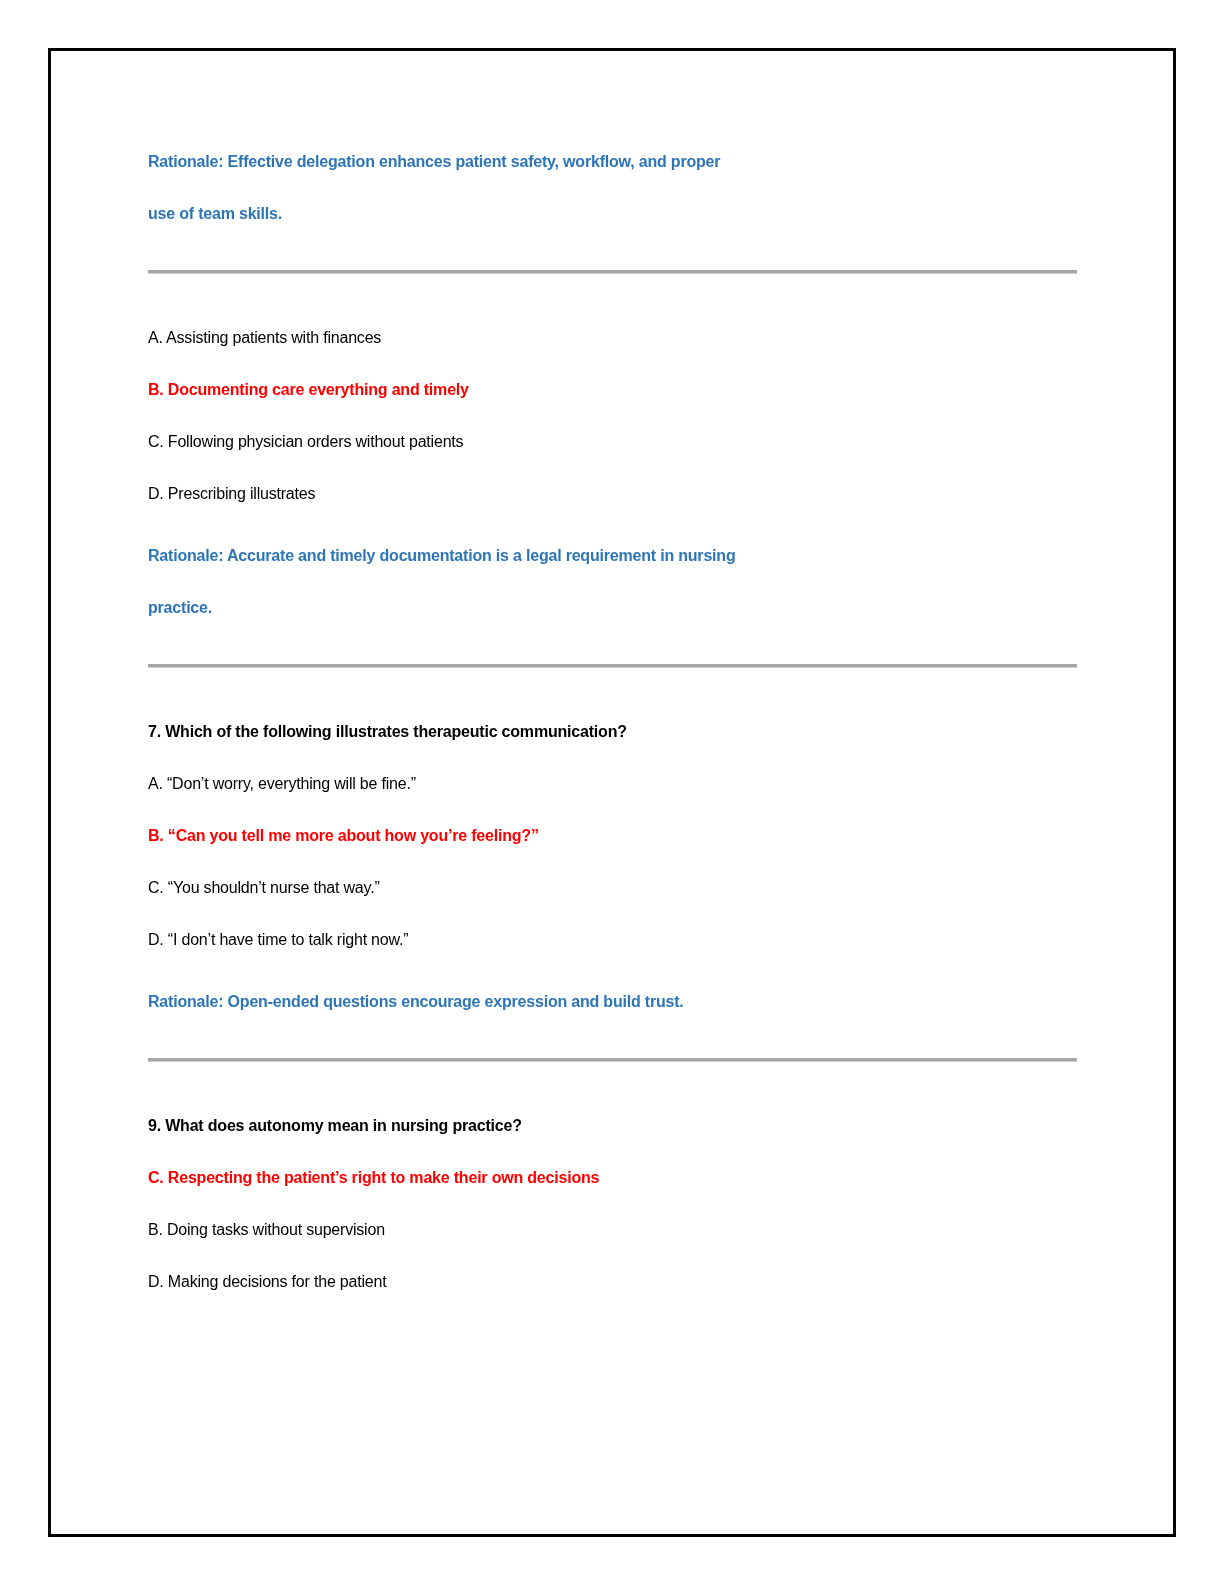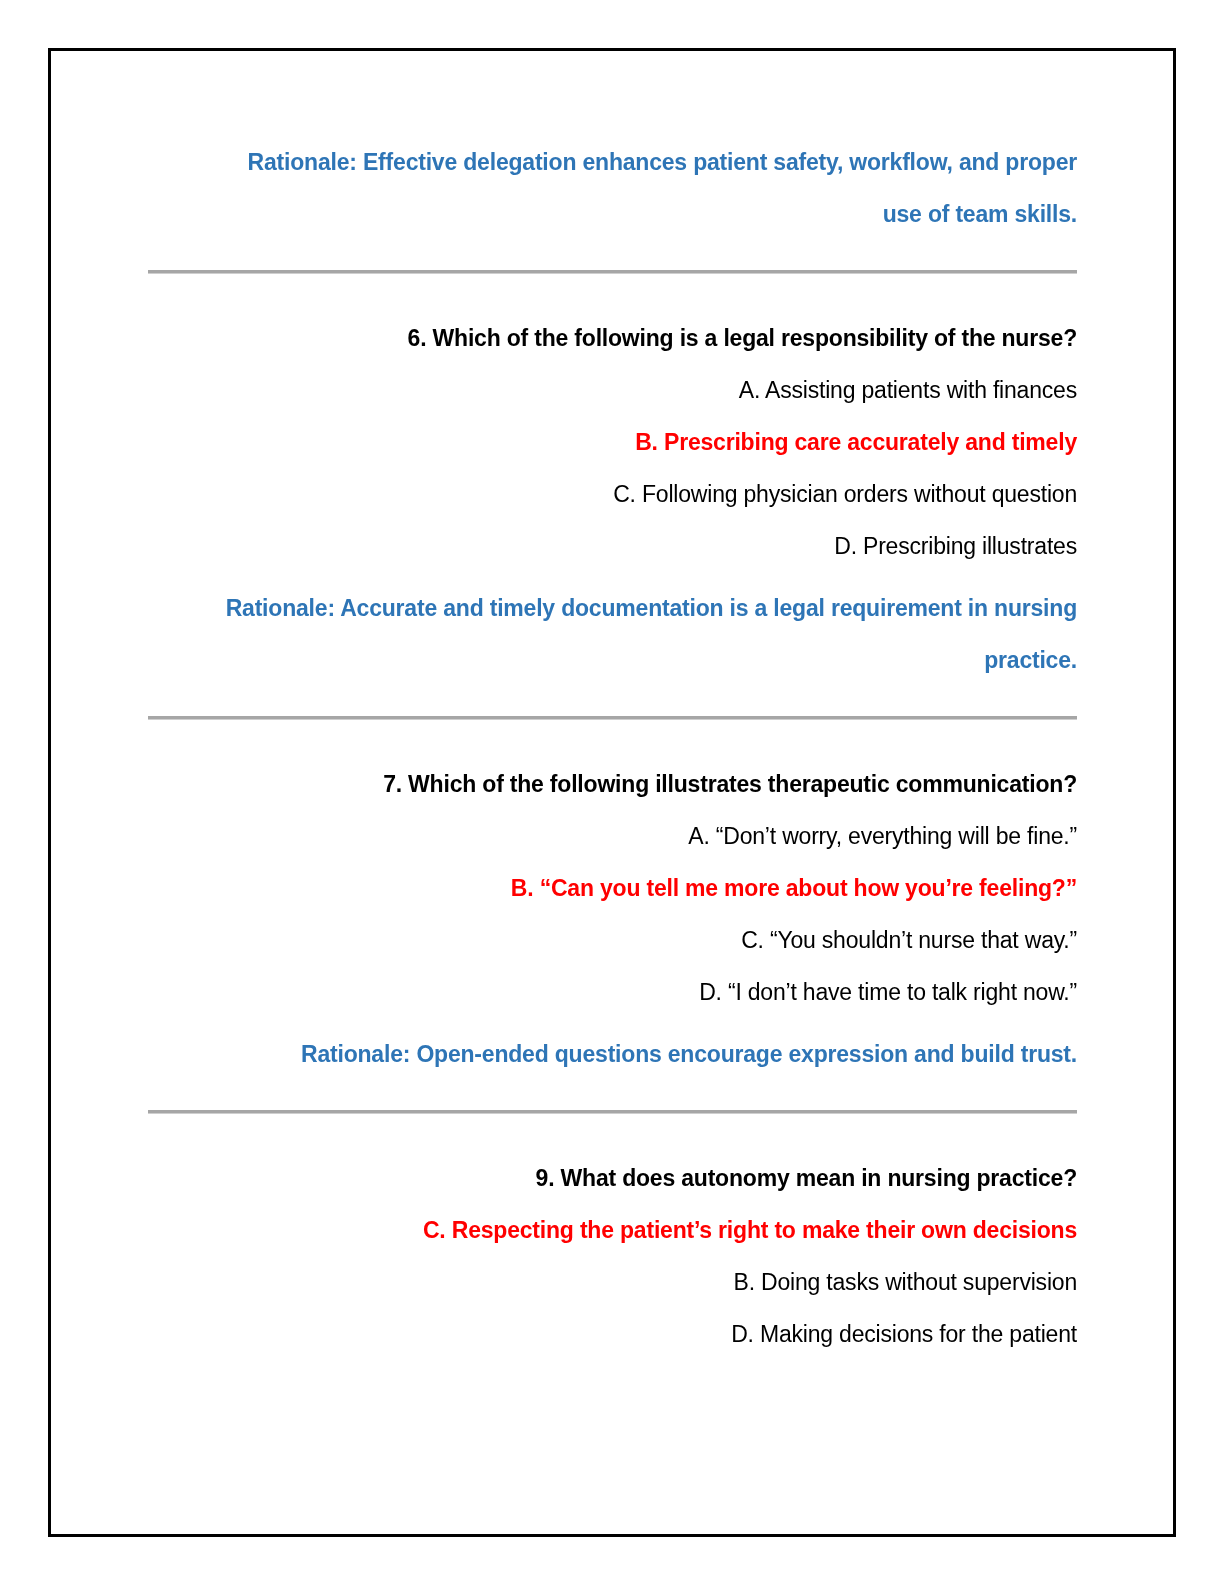--- a/index.html
+++ b/index.html
@@ -19,25 +19,24 @@
     position:absolute;
     left:48px; top:48px;
     width:1128px; height:1489px;
     border:3px solid #000;
     background:#fff;
   }
   .content{
     padding:85px 96px 0 97px;
   }
   .line{
-    font-size:23px;
+    font-size:16px;
     line-height:52px;
     letter-spacing:-0.2px;
     white-space:nowrap;
-    text-align:right;
   }
   .rationale .line{
     color:var(--accent-blue);
     font-weight:bold;
   }
   .q-title{
     font-weight:bold;
     color:var(--ink);
   }
   .option{
@@ -65,24 +64,23 @@
   <div class="content">
 
     <div class="rationale">
       <div class="line">Rationale: Effective delegation enhances patient safety, workflow, and proper</div>
       <div class="line">use of team skills.</div>
     </div>
 
     <hr class="divider">
 
     <div class="question-block">
-      <div class="line q-title">6. Which of the following is a legal responsibility of the nurse?</div>
       <div class="line option">A. Assisting patients with finances</div>
-      <div class="line option correct">B. Prescribing care accurately and timely</div>
-      <div class="line option">C. Following physician orders without question</div>
+      <div class="line option correct">B. Documenting care everything and timely</div>
+      <div class="line option">C. Following physician orders without patients</div>
       <div class="line option">D. Prescribing illustrates</div>
       <div class="rationale rationale-gap">
         <div class="line">Rationale: Accurate and timely documentation is a legal requirement in nursing</div>
         <div class="line">practice.</div>
       </div>
     </div>
 
     <hr class="divider">
 
     <div class="question-block">

